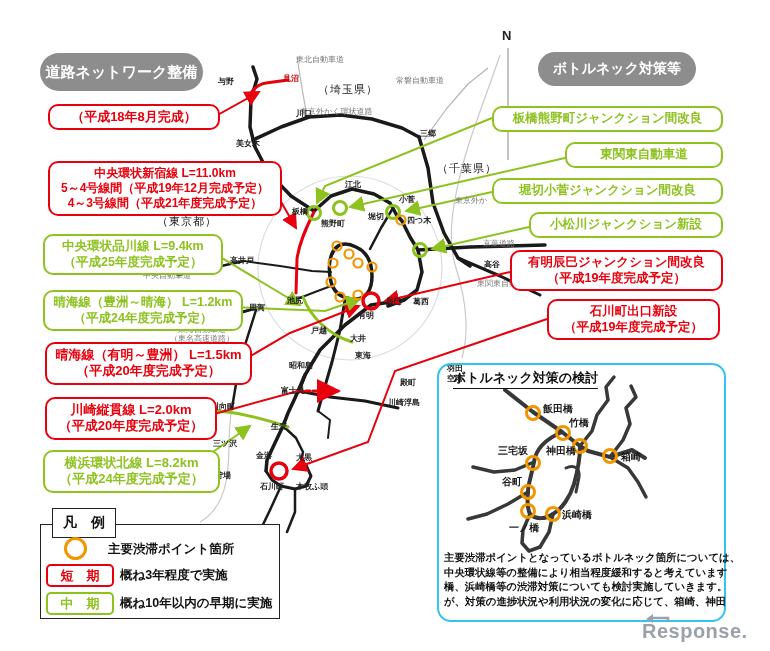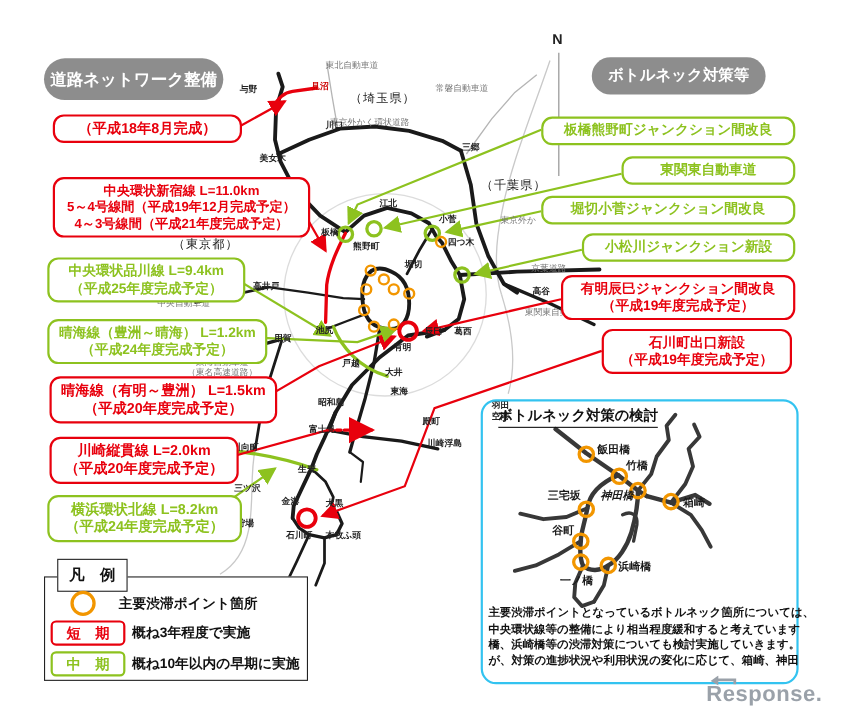--- a/index.html
+++ b/index.html
@@ -192,50 +192,50 @@
 
   <span class="lbl mlt" style="left:218px;top:76px;">与野</span>
   <span class="lbl mlt" style="left:283px;top:73px;color:#c00;">見沼</span>
   <span class="lbl mlt" style="left:236px;top:138px;">美女木</span>
   <span class="lbl mlt" style="left:296px;top:108px;">川口</span>
   <span class="lbl mlt" style="left:420px;top:128px;">三郷</span>
   <span class="lbl mlt" style="left:345px;top:179px;">江北</span>
   <span class="lbl mlt" style="left:292px;top:206px;">板橋</span>
   <span class="lbl mlt" style="left:321px;top:218px;">熊野町</span>
   <span class="lbl mlt" style="left:399px;top:194px;">小菅</span>
-  <span class="lbl mlt" style="left:368px;top:211px;margin-top:24px;">堀切</span>
+  <span class="lbl mlt" style="left:368px;top:211px;">堀切</span>
   <span class="lbl mlt" style="left:407px;top:215px;">四つ木</span>
   <span class="lbl mlt" style="left:484px;top:259px;">高谷</span>
   <span class="lbl mlt" style="left:230px;top:255px;">高井戸</span>
   <span class="lbl mlt" style="left:249px;top:302px;">用賀</span>
   <span class="lbl mlt" style="left:287px;top:295px;">池尻</span>
   <span class="lbl mlt" style="left:311px;top:325px;">戸越</span>
   <span class="lbl mlt" style="left:350px;top:333px;">大井</span>
   <span class="lbl mlt" style="left:355px;top:350px;">東海</span>
   <span class="lbl mlt" style="left:289px;top:360px;">昭和島</span>
   <span class="lbl mlt" style="left:447px;top:363px;">羽田</span>
   <span class="lbl mlt" style="left:447px;top:373px;">空港</span>
-  <span class="lbl mlt" style="left:340px;top:377px;padding-left:44px;">殿町</span>
+  <span class="lbl mlt" style="left:356px;top:377px;padding-left:44px;">殿町</span>
   <span class="lbl mlt" style="left:281px;top:385px;">富士見</span>
   <span class="lbl mlt" style="left:388px;top:397px;">川崎浮島</span>
   <span class="lbl mlt" style="left:271px;top:421px;">生麦</span>
   <span class="lbl mlt" style="left:213px;top:438px;">三ツ沢</span>
   <span class="lbl mlt" style="left:211px;top:401px;">川向町</span>
   <span class="lbl mlt" style="left:256px;top:450px;">金港</span>
   <span class="lbl mlt" style="left:296px;top:452px;">大黒</span>
   <span class="lbl mlt" style="left:215px;top:470px;">狩場</span>
   <span class="lbl mlt" style="left:260px;top:481px;">石川町</span>
   <span class="lbl mlt" style="left:296px;top:481px;">本牧ふ頭</span>
   <span class="lbl mlt" style="left:413px;top:296px;">葛西</span>
   <span class="lbl mlt" style="left:386px;top:296px;">辰巳</span>
   <span class="lbl mlt" style="left:358px;top:310px;">有明</span>
 
   <span class="lbl mli" style="left:543px;top:402px;">飯田橋</span>
   <span class="lbl mli" style="left:569px;top:416px;">竹橋</span>
-  <span class="lbl mli" style="left:546px;top:444px;font-style:italic;">神田橋</span>
+  <span class="lbl mli" style="left:546px;top:444px;">神田橋</span>
   <span class="lbl mli" style="left:621px;top:450px;">箱崎</span>
   <span class="lbl mli" style="left:498px;top:444px;">三宅坂</span>
   <span class="lbl mli" style="left:502px;top:475px;">谷町</span>
   <span class="lbl mli" style="left:509px;top:521px;">一ノ橋</span>
   <span class="lbl mli" style="left:562px;top:508px;">浜崎橋</span>
 
   <div class="boxes">
     <div class="pill" style="left:40px;top:53px;width:163px;height:38px;font-size:15px;font-family:Liberation Mono, monospace;">道路ネットワーク整備</div>
     <div class="pill" style="left:538px;top:52px;width:158px;height:34px;font-size:14px;">ボトルネック対策等</div>
 

